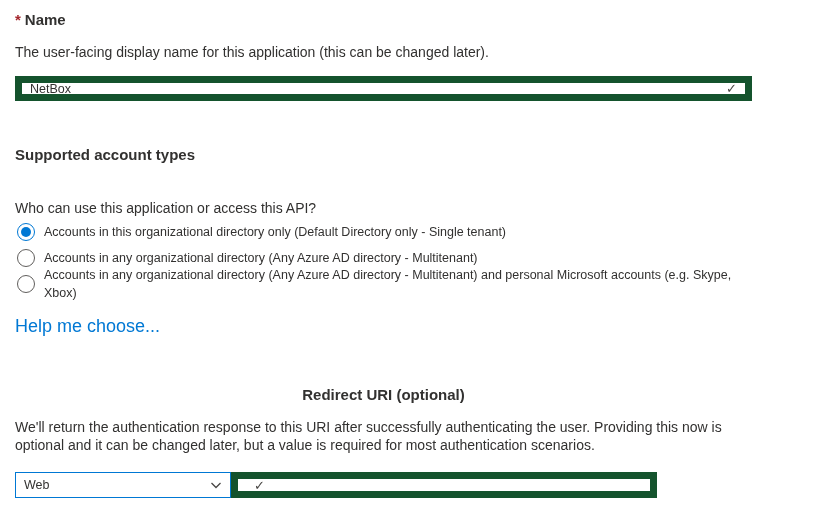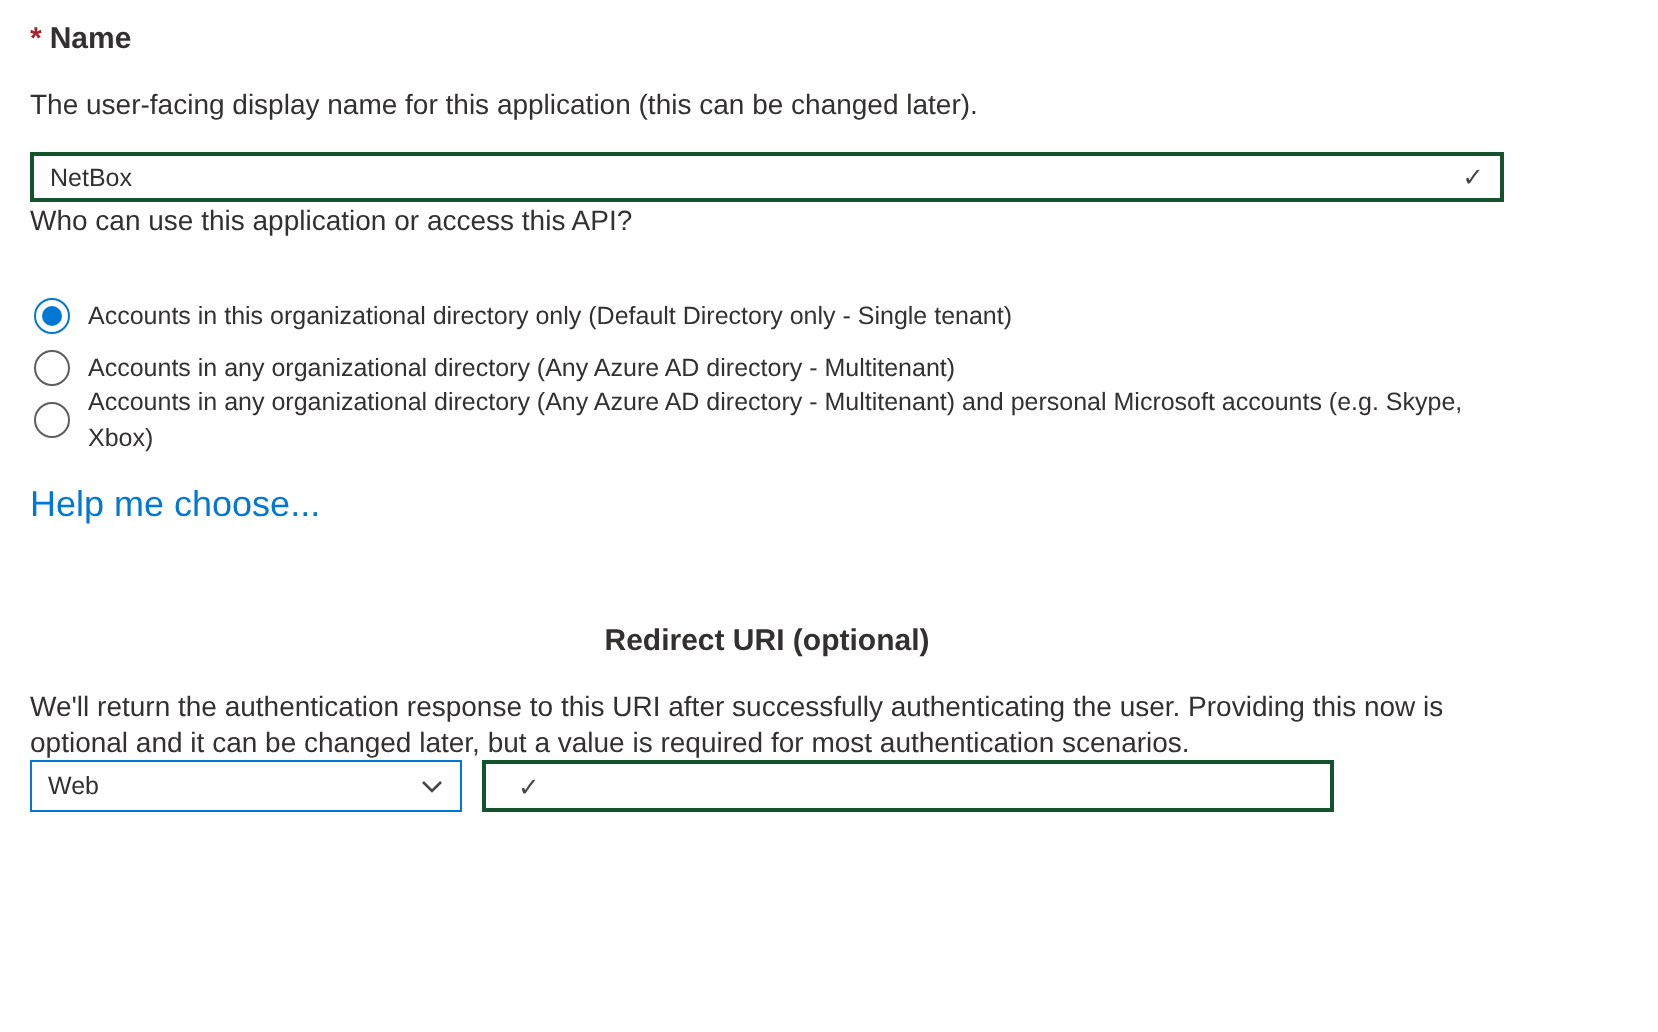--- a/index.html
+++ b/index.html
@@ -25,21 +25,21 @@
     font-size: 14px;
     line-height: 18px;
     color: #323130;
     margin-top: 13px;
     max-width: 805px;
   }
 
   .text-field {
     margin-top: 15px;
     height: 25px;
-    border: 2px solid #14532d;
+    border: 7px solid #14532d;
     display: flex;
     align-items: center;
     padding: 0 8px;
     background: #ffffff;
   }
   .text-field input {
     flex: 1;
     border: none;
     outline: none;
     font-family: "Liberation Sans", "DejaVu Sans", sans-serif;
@@ -57,23 +57,23 @@
   }
 
   .section-title {
     font-size: 15px;
     font-weight: 600;
     line-height: 20px;
     margin-top: 44px;
   }
   .section-title.redirect { margin-top: 48px; text-align: center; }
 
-  .question { margin-top: 0; }
+  .question { margin-top: 34px; }
 
-  .radio-group { margin-top: 26px; }
+  .radio-group { margin-top: 2px; }
   .radio-row {
     display: flex;
     align-items: center;
     height: 26px;
     cursor: pointer;
   }
   .radio-outer {
     width: 18px; height: 18px;
     border-radius: 50%;
     border: 1px solid #605e5c;
@@ -96,22 +96,22 @@
   .link {
     display: inline-block;
     margin-top: 19px;
     font-size: 18px;
     color: #0078d4;
     text-decoration: none;
     cursor: pointer;
   }
 
   .controls-row {
+    margin-top: 18px;
     display: flex;
-    gap: 10px;
   }
   .select {
     width: 216px;
     height: 26px;
     border: 1px solid #0078d4;
     display: flex;
     align-items: center;
     padding: 0 8px;
     font-size: 12.5px;
     cursor: pointer;
@@ -134,20 +134,21 @@
   <div class="field-label">
     <span class="required">*</span><span>Name</span>
   </div>
   <div class="desc">The user-facing display name for this application (this can be changed later).</div>
   <div class="text-field">
     <input type="text" value="NetBox" style="">
     <span class="check">✓</span>
   </div>
 
   
+  <div class="section-title">Supported account types</div>
   <div class="desc question">Who can use this application or access this API?</div>
 
   <div class="radio-group">
     <div class="radio-row selected">
       <span class="radio-outer">
           <span class="radio-dot"></span>
         </span>
       <span class="radio-label">Accounts in this organizational directory only (Default Directory only - Single tenant)</span>
     </div>
     <div class="radio-row">

